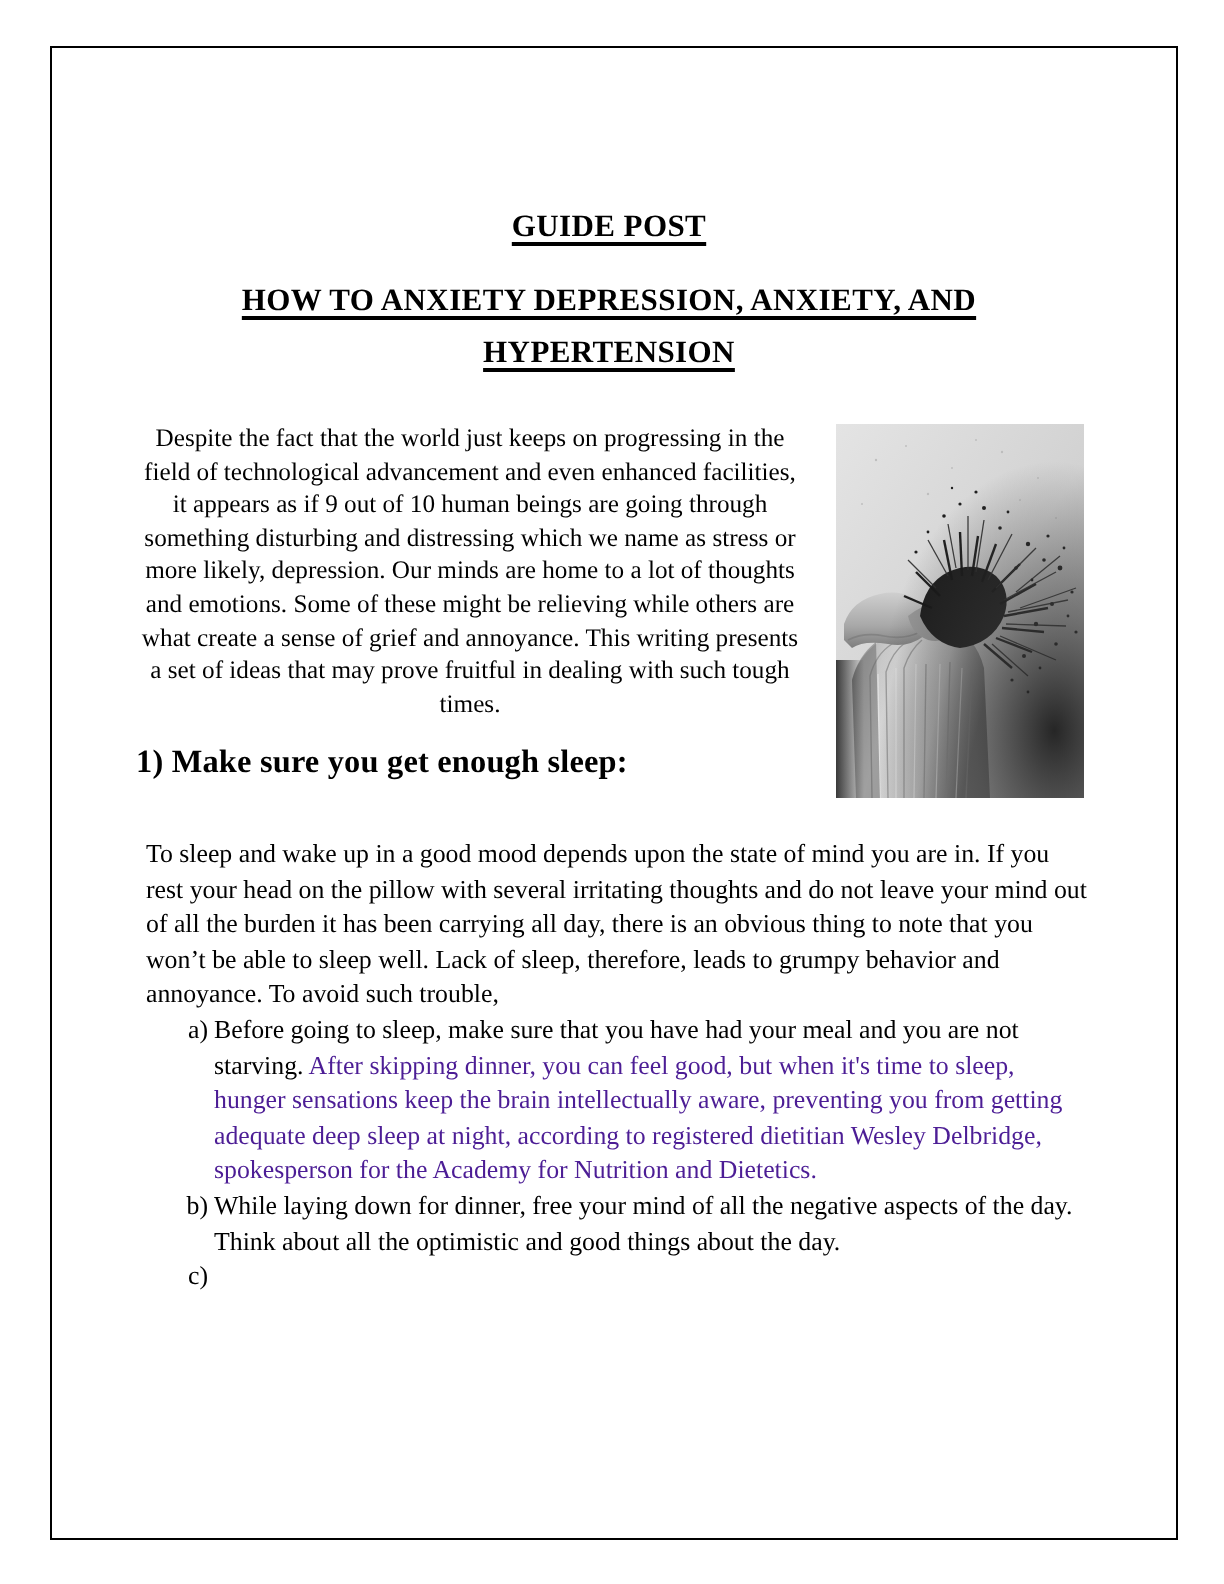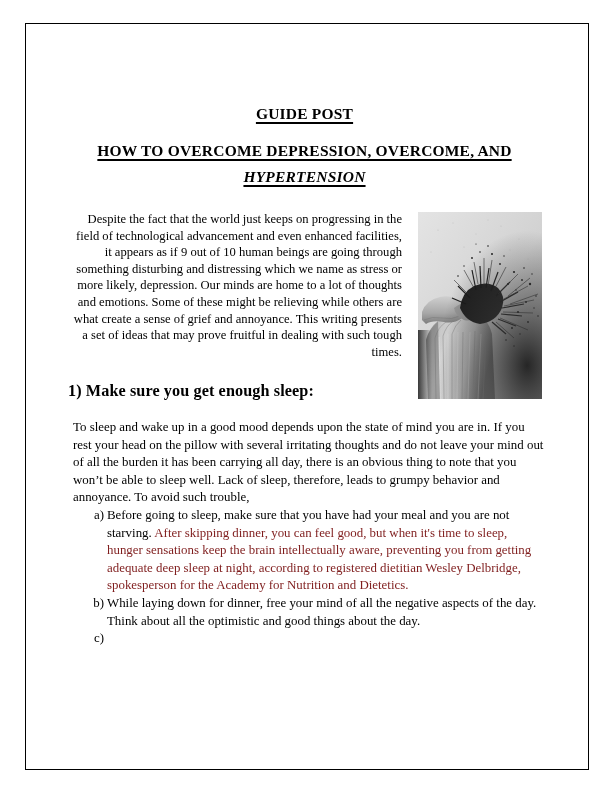--- a/index.html
+++ b/index.html
@@ -66,21 +66,20 @@
     line-height: 26px;
   }
   #title-sub .ul-line {
     display: block;
     text-decoration: underline;
     text-underline-offset: 3px;
     text-decoration-thickness: 1.6px;
   }
   #title-sub .ul-line.second {
     display: inline-block;
-    font-style: italic;
   }
   .sub-wrap { text-align: center; }
 
   
   #photo {
     position: absolute;
     left: 350px;
     top: 189px;
     width: 124px;
     height: 187px;
@@ -90,29 +89,29 @@
   #photo svg { display: block; }
 
   
   #intro {
     position: absolute;
     left: 0px;
     top: 188px;
     width: 334px;
     font-size: 12.6px;
     line-height: 16.6px;
-    text-align: right;
+    text-align: center;
     margin: 0;
   }
 
   
   #section-heading {
     position: absolute;
     left: 0px;
-    top: 358px;
+    top: 348px;
     font-size: 16.2px;
     font-weight: bold;
     line-height: 20px;
     margin: 0;
     letter-spacing: 0.1px;
   }
 
   
   #body-para {
     position: absolute;
@@ -143,37 +142,37 @@
     margin-bottom: 0px;
   }
   #letter-list li .marker {
     position: absolute;
     left: 20px;
     top: 0;
     width: 16px;
     text-align: right;
   }
   .dark-run { color: #000000; }
-  .gray-run { color: #7f1d1d; }
+  .gray-run { color: #4c1d95; }
 </style>
 </head>
 <body>
 
 <div id="page">
 
   <div id="page-border"></div>
 
   <div id="content">
 
     <div class="doc-title" id="title-main">
       <span class="ul">GUIDE POST</span>
     </div>
 
     <div class="doc-title sub-wrap" id="title-sub">
-      <span class="ul-line">HOW TO OVERCOME DEPRESSION, OVERCOME, AND</span>
+      <span class="ul-line">HOW TO ANXIETY DEPRESSION, ANXIETY, AND</span>
       <span class="ul-line second">HYPERTENSION</span>
     </div>
 
     <div id="photo">
       <svg width="124" height="187" viewBox="0 0 124 187" xmlns="http://www.w3.org/2000/svg">
         <defs>
           <linearGradient id="bgGrad" x1="0" y1="0" x2="1" y2="1">
             <stop offset="0%" stop-color="#e4e4e4"></stop>
             <stop offset="55%" stop-color="#d2d2d2"></stop>
             <stop offset="100%" stop-color="#9a9a9a"></stop>

